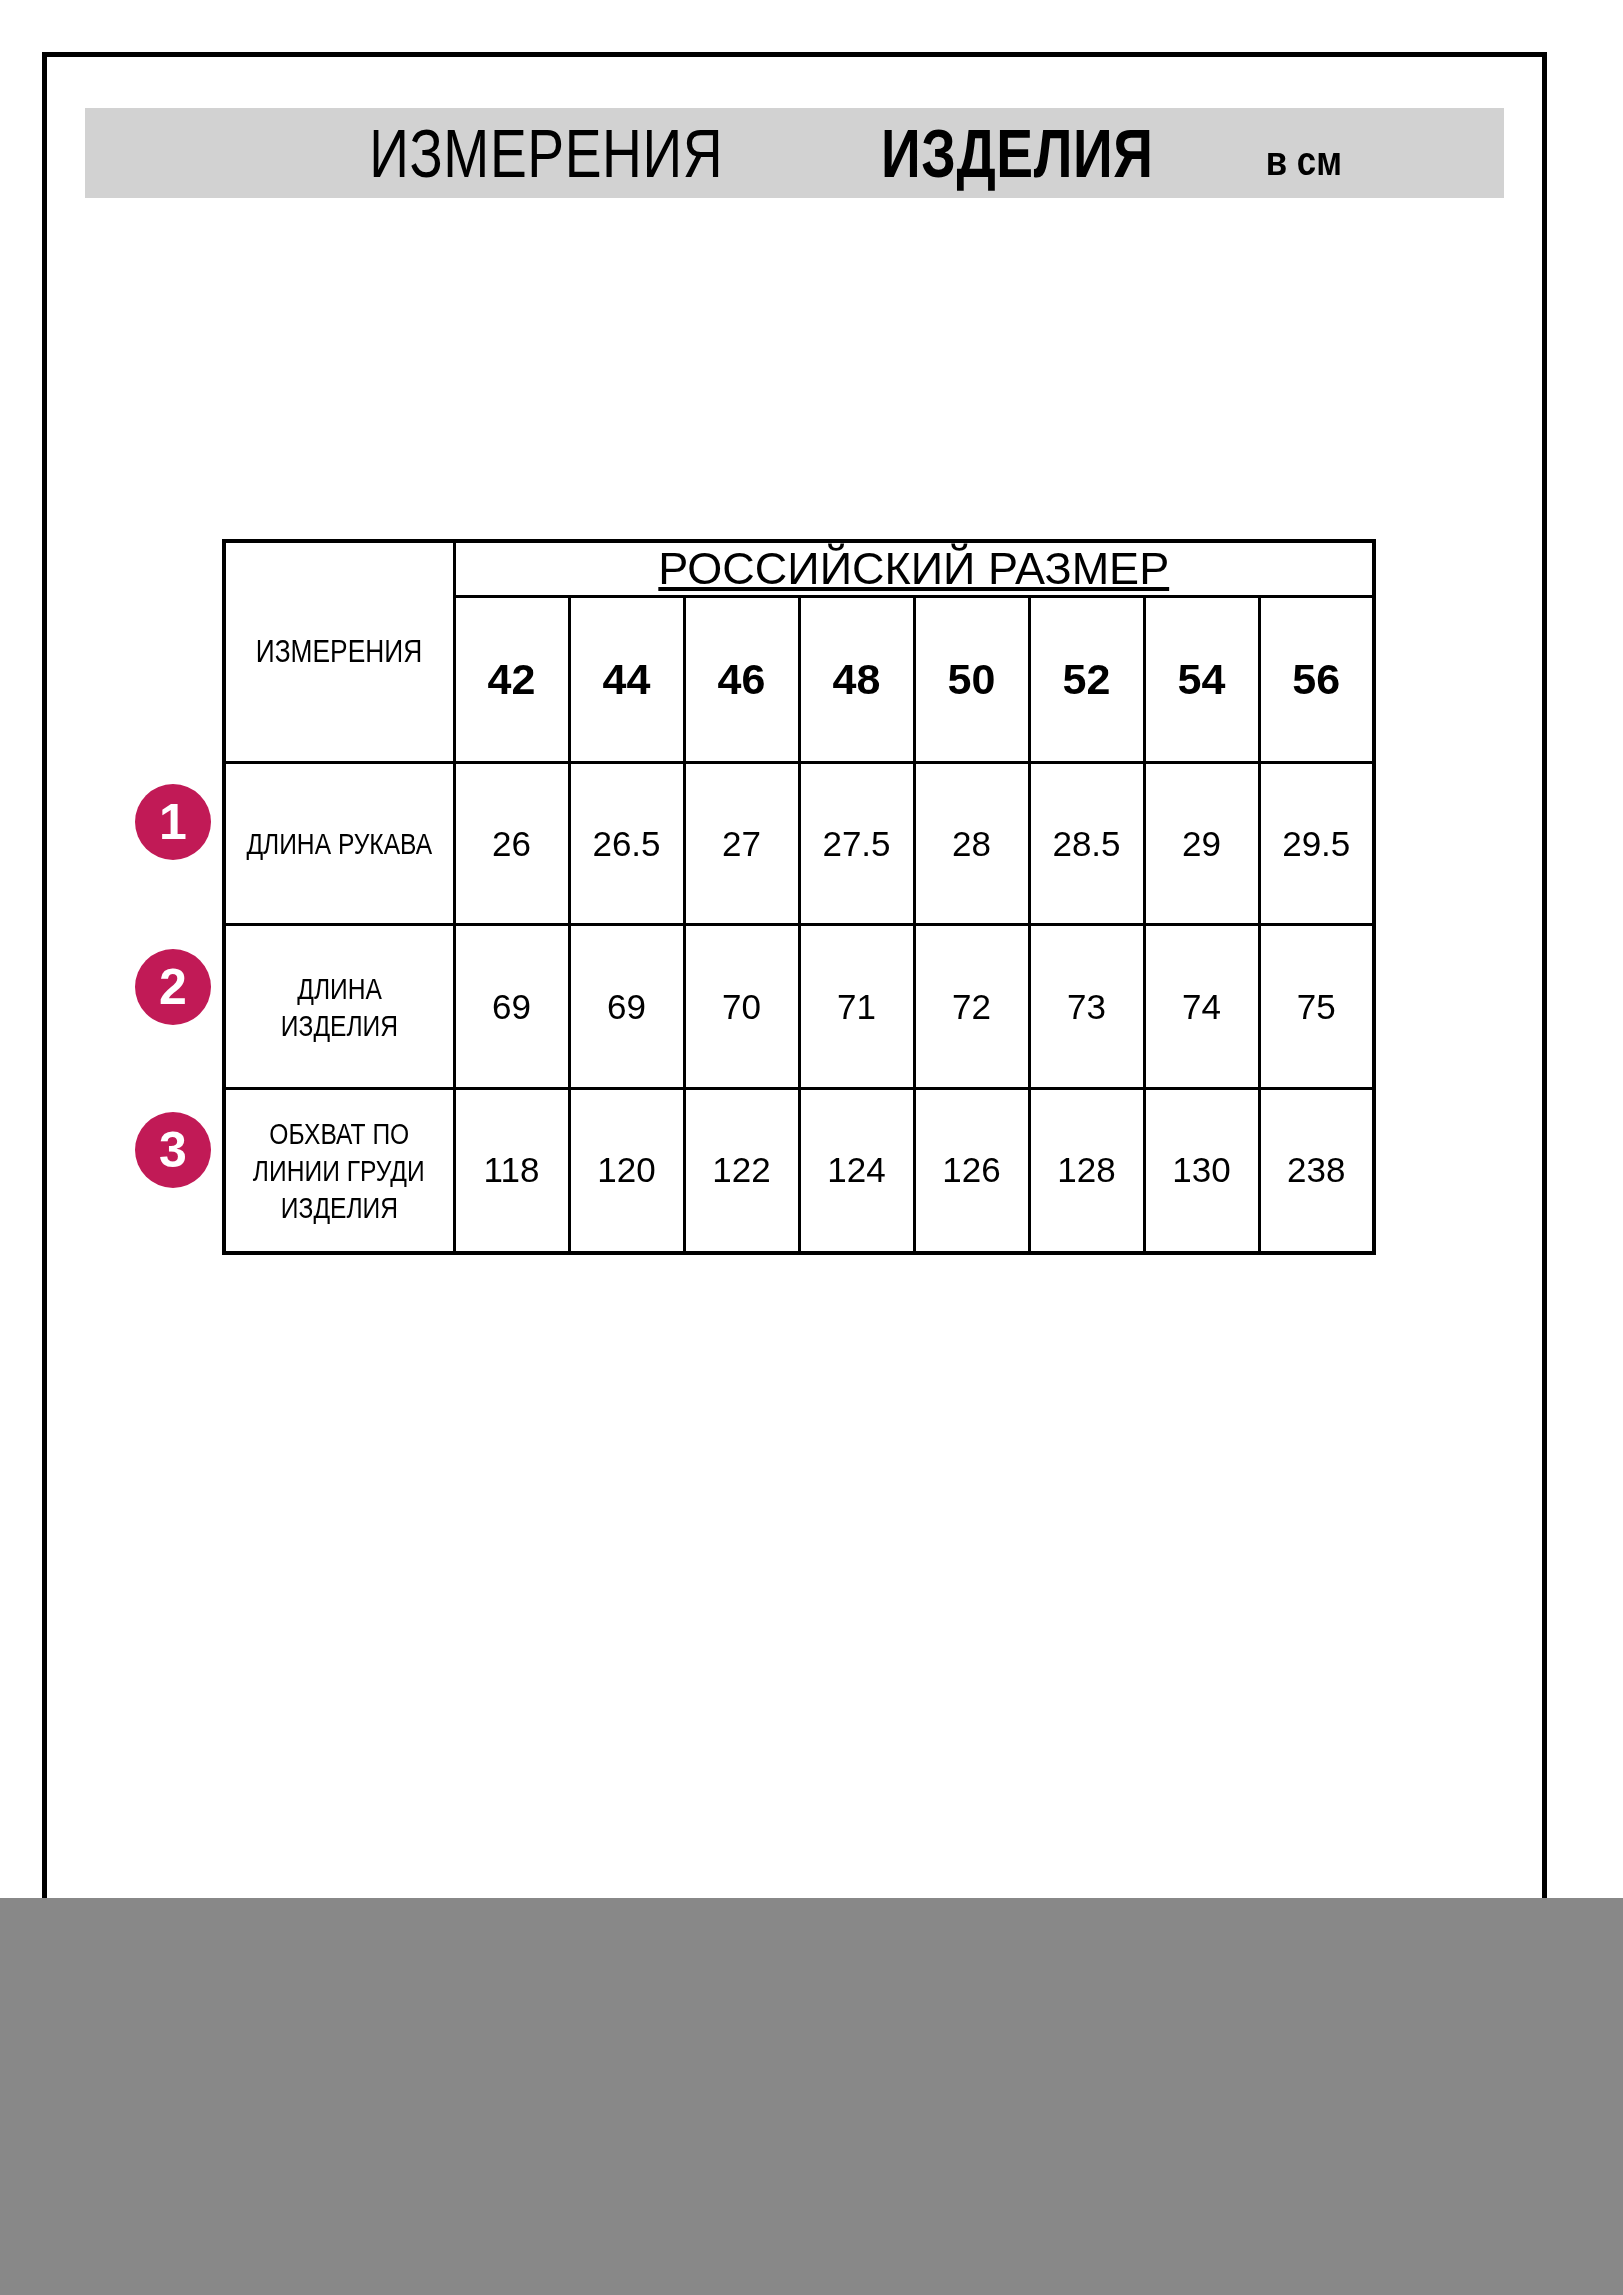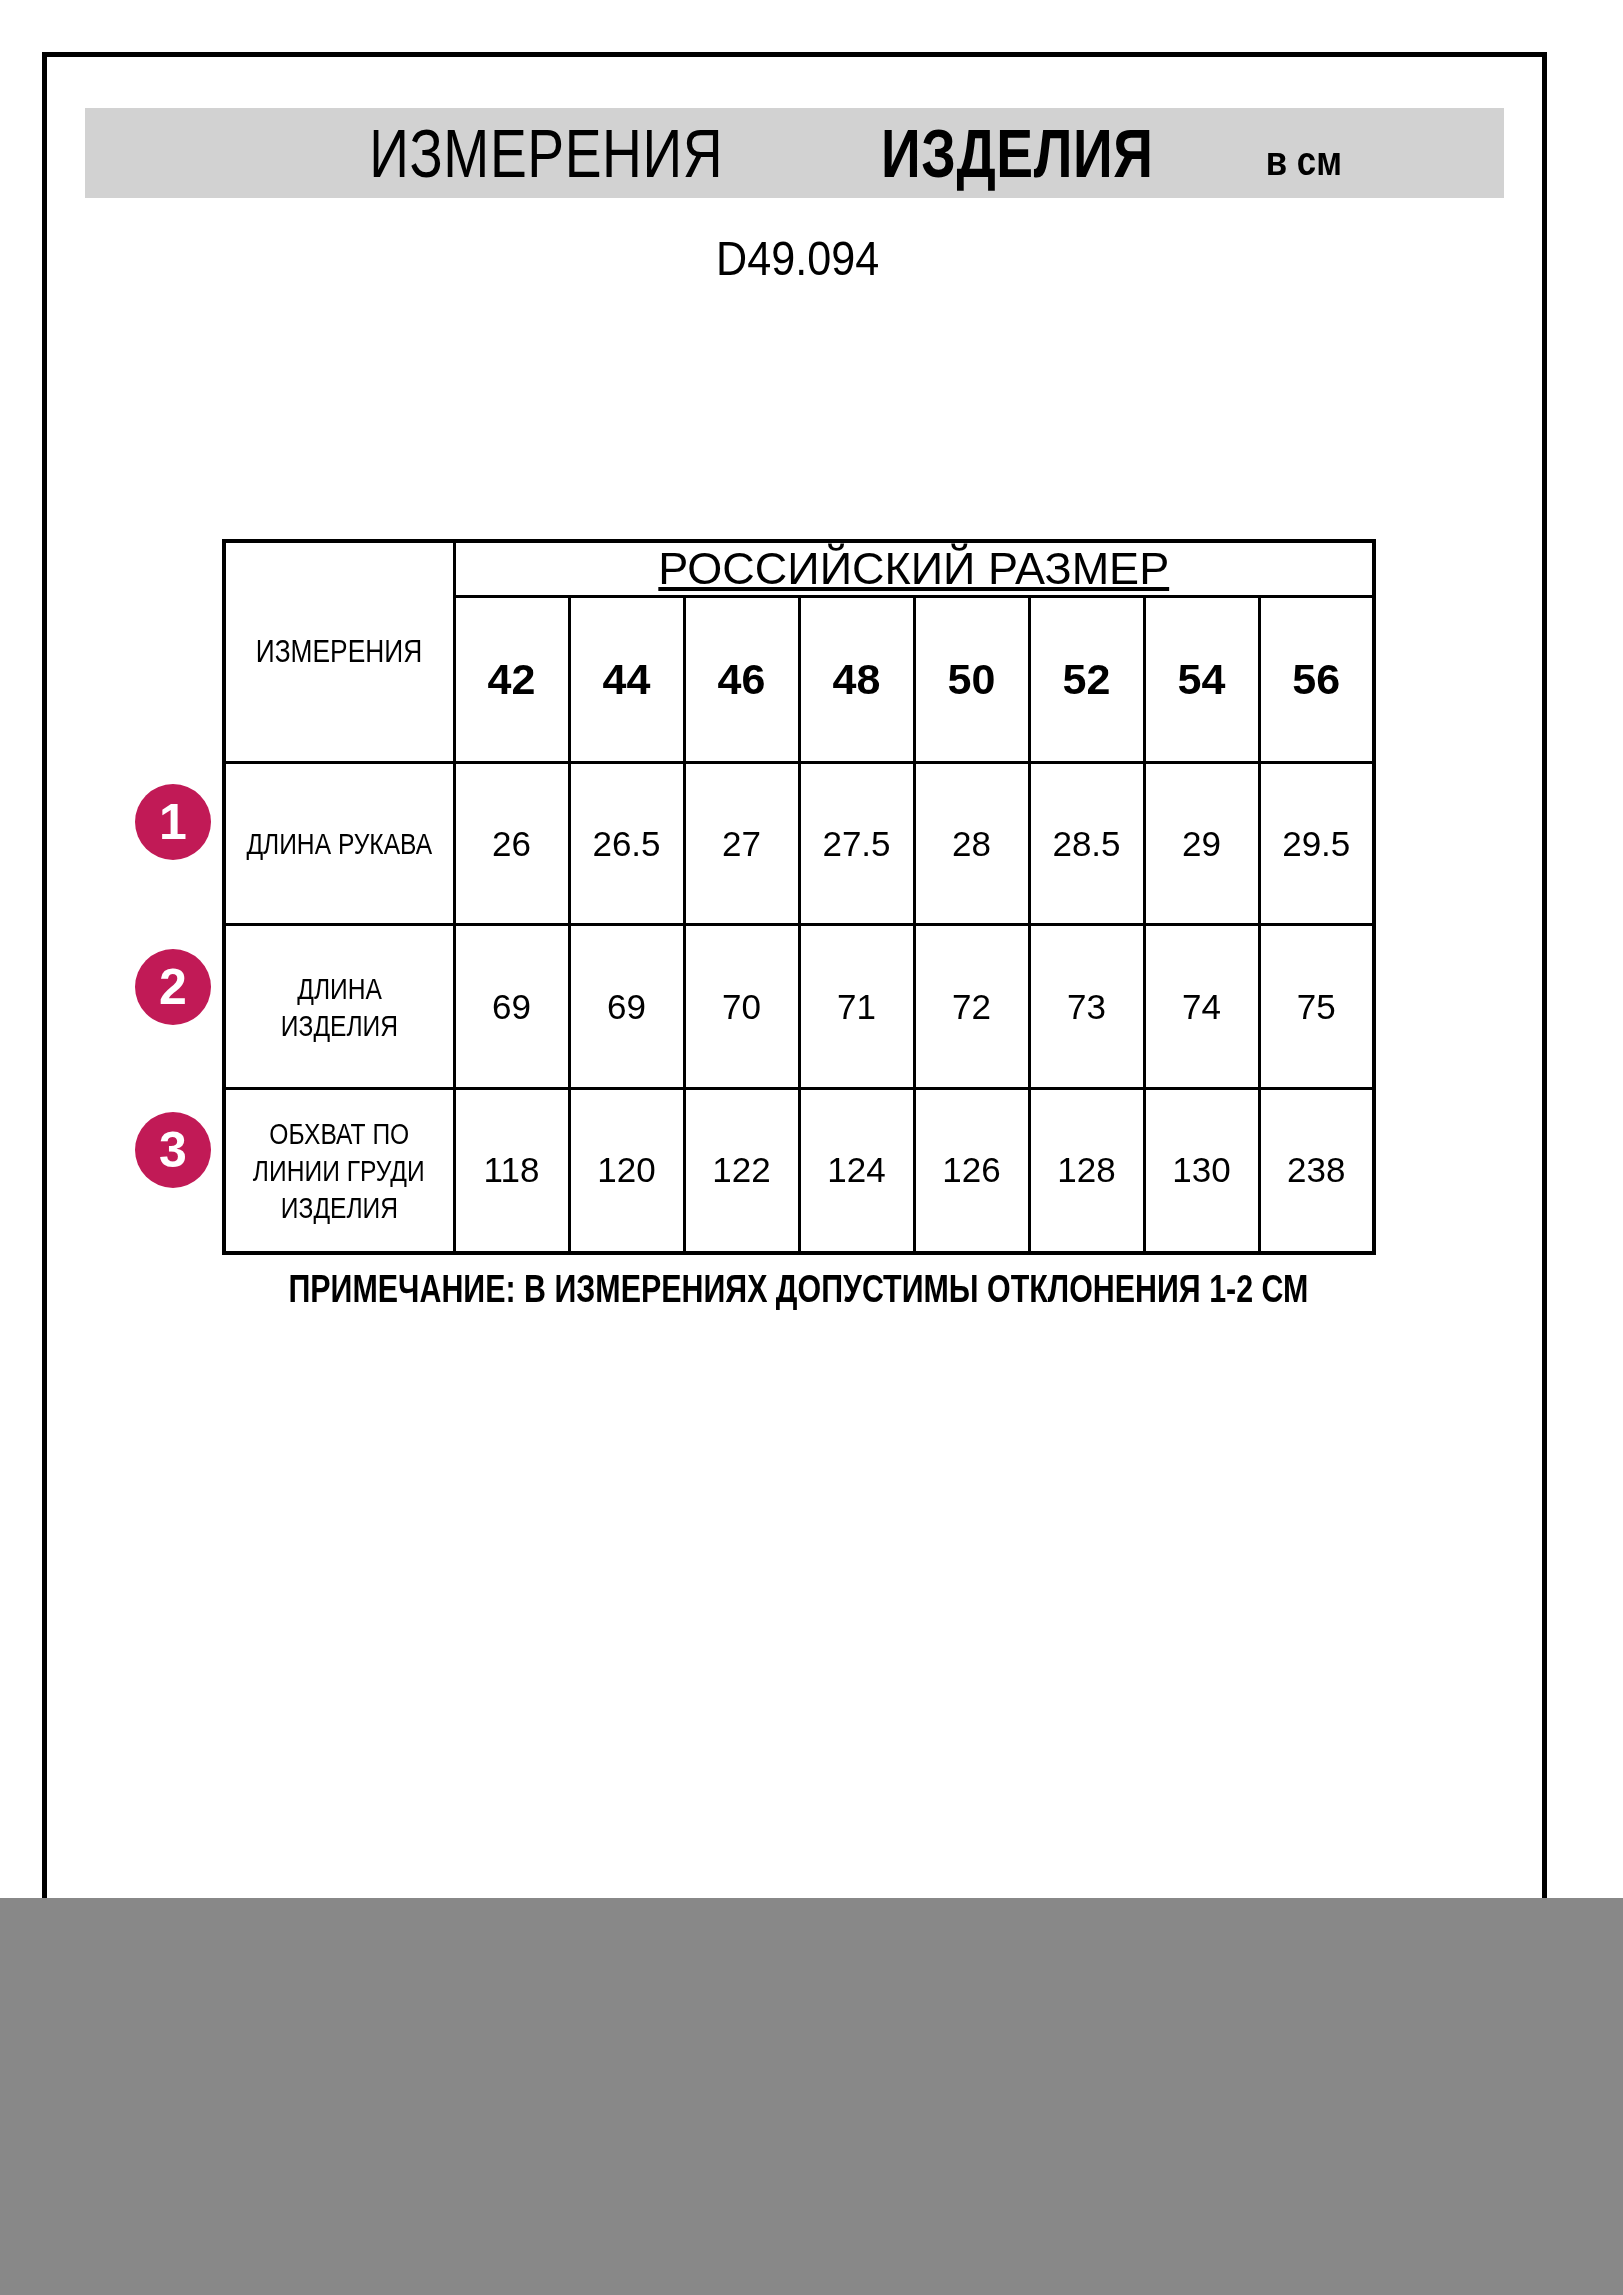--- a/index.html
+++ b/index.html
@@ -147,23 +147,20 @@
 <div class="page">
 
   <div class="frame"></div>
 
   <div class="titlebar" style="background: rgb(210, 210, 210);">
     <span class="title-main">ИЗМЕРЕНИЯ</span>
     <span class="title-bold">ИЗДЕЛИЯ</span>
     <span class="title-unit">в см</span>
   </div>
 
-  <div class="centerband code">
-    <span class="inner">D49.094</span>
-  </div>
 
 
   <table class="size-table">
     <colgroup>
       <col style="width:229px">
       <col style="width:115px">
         <col style="width:115px">
         <col style="width:115px">
         <col style="width:115px">
       <col style="width:115px">
@@ -228,18 +225,15 @@
         <td class="val">130</td>
         <td class="val">238</td>
       </tr>
     </tbody>
   </table>
 
   <div class="badge badge-1" style="background: rgb(193, 26, 86);">1</div>
   <div class="badge badge-2" style="background: rgb(193, 26, 86);">2</div>
   <div class="badge badge-3" style="background: rgb(193, 26, 86);">3</div>
 
-  <div class="centerband note">
-    <span class="inner">ПРИМЕЧАНИЕ: В ИЗМЕРЕНИЯХ ДОПУСТИМЫ ОТКЛОНЕНИЯ 1-2 СМ</span>
-  </div>
 
 </div>
 
 
 </body></html>

